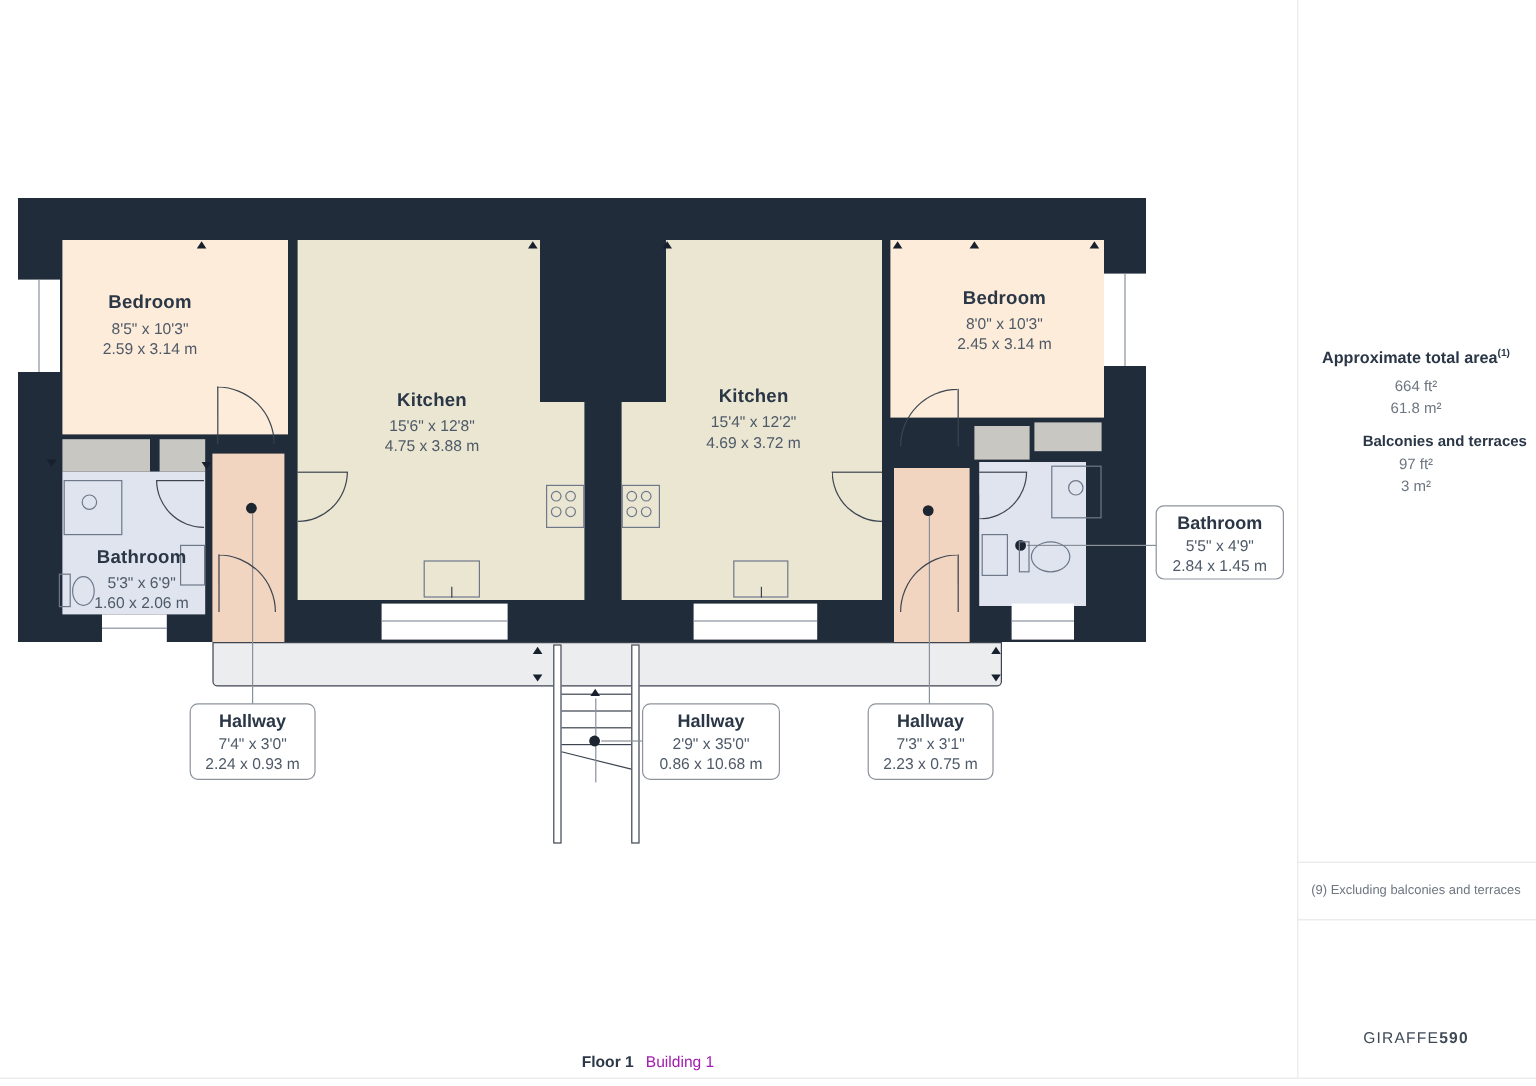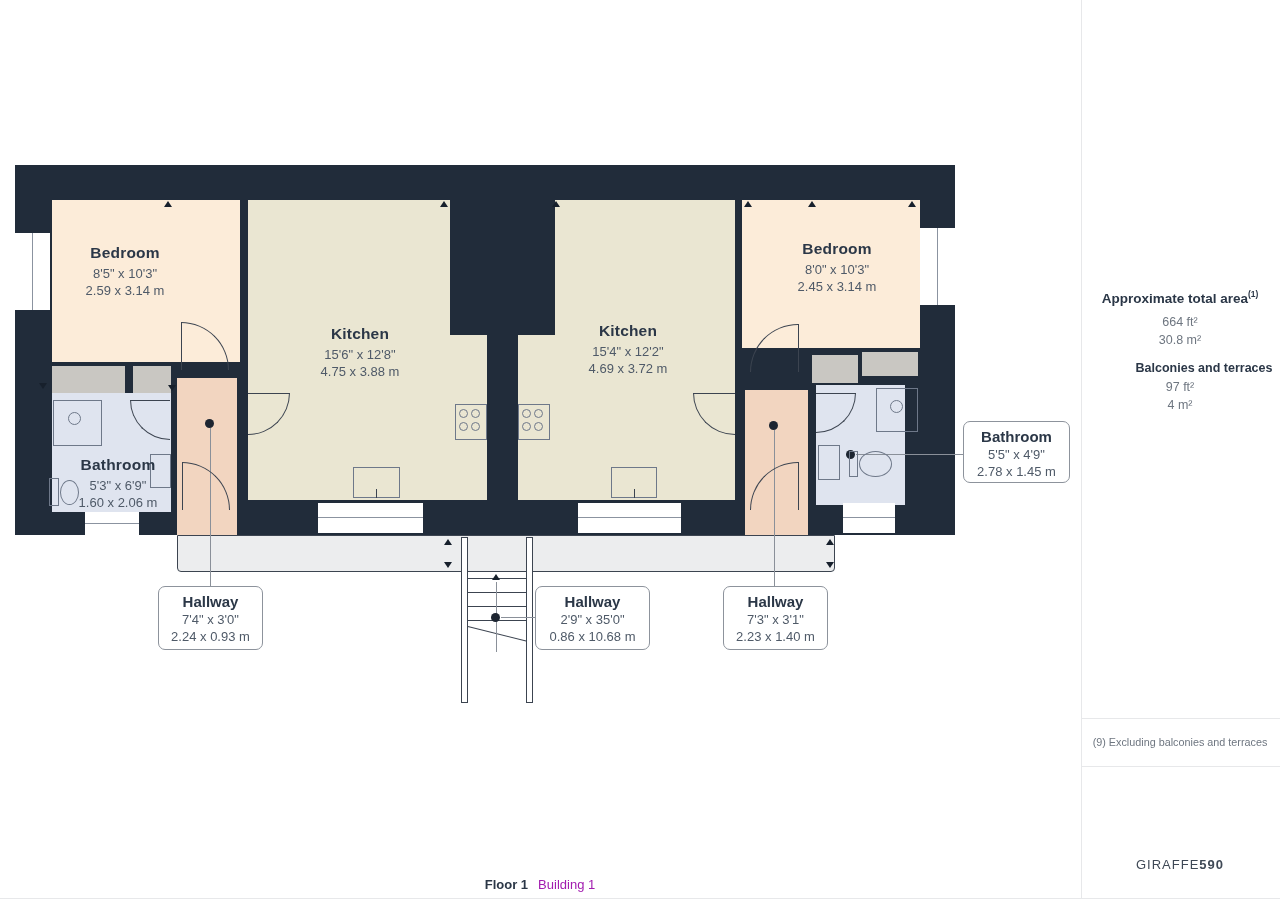--- a/index.html
+++ b/index.html
@@ -166,49 +166,49 @@
     </div>
     <div class="rlabel" style="left:38px;top:456px;width:160px;">
       <span class="nm">Bathroom</span>
       <span class="dm">5'3" x 6'9"</span>
       <span class="dm">1.60 x 2.06 m</span>
     </div>
 
     <div class="callout" style="left:963px;top:421px;width:107px;height:62px;">
       <span class="nm">Bathroom</span>
       <span class="dm">5'5" x 4'9"</span>
-      <span class="dm">2.78 x 1.45 m</span>
+      <span class="dm">2.84 x 1.45 m</span>
     </div>
     <div class="callout" style="left:158px;top:586px;width:105px;height:64px;">
       <span class="nm">Hallway</span>
       <span class="dm">7'4" x 3'0"</span>
       <span class="dm">2.24 x 0.93 m</span>
     </div>
     <div class="callout" style="left:535px;top:586px;width:115px;height:64px;">
       <span class="nm">Hallway</span>
       <span class="dm">2'9" x 35'0"</span>
       <span class="dm">0.86 x 10.68 m</span>
     </div>
     <div class="callout" style="left:723px;top:586px;width:105px;height:64px;">
       <span class="nm">Hallway</span>
       <span class="dm">7'3" x 3'1"</span>
-      <span class="dm">2.23 x 1.40 m</span>
+      <span class="dm">2.23 x 0.75 m</span>
     </div>
   </div>
 
   <div class="abs" style="left:1081px;top:0;width:1px;height:898px;background:#e7e8ea;"></div>
 
   <div class="side hd" style="left:1086px;top:289px;width:188px;font-size:13.5px;">
     <span>Approximate total area</span><span class="sup">(1)</span>
   </div>
   <div class="side" style="left:1086px;top:315px;width:188px;font-size:12.5px;">664 ft²</div>
-  <div class="side" style="left:1086px;top:333px;width:188px;font-size:12.5px;">30.8 m²</div>
+  <div class="side" style="left:1086px;top:333px;width:188px;font-size:12.5px;">61.8 m²</div>
   <div class="side hd" style="left:1110px;top:361px;width:188px;font-size:12.5px;">Balconies and terraces</div>
   <div class="side" style="left:1086px;top:380px;width:188px;font-size:12.5px;">97 ft²</div>
-  <div class="side" style="left:1086px;top:398px;width:188px;font-size:12.5px;">4 m²</div>
+  <div class="side" style="left:1086px;top:398px;width:188px;font-size:12.5px;">3 m²</div>
 
   <div class="abs" style="left:1081px;top:718px;width:199px;height:1px;background:#e7e8ea;"></div>
   <div class="side" style="left:1083px;top:736px;width:194px;font-size:10.8px;">(9) Excluding balconies and terraces</div>
   <div class="abs" style="left:1081px;top:766px;width:199px;height:1px;background:#e7e8ea;"></div>
   <div class="side" style="left:1086px;top:857px;width:188px;font-size:13px;letter-spacing:1px;color:#3f4956;">
     <span>GIRAFFE</span><span style="font-weight:700;">590</span>
   </div>
 
   <div id="footer">
     <span class="fl">Floor 1</span>

